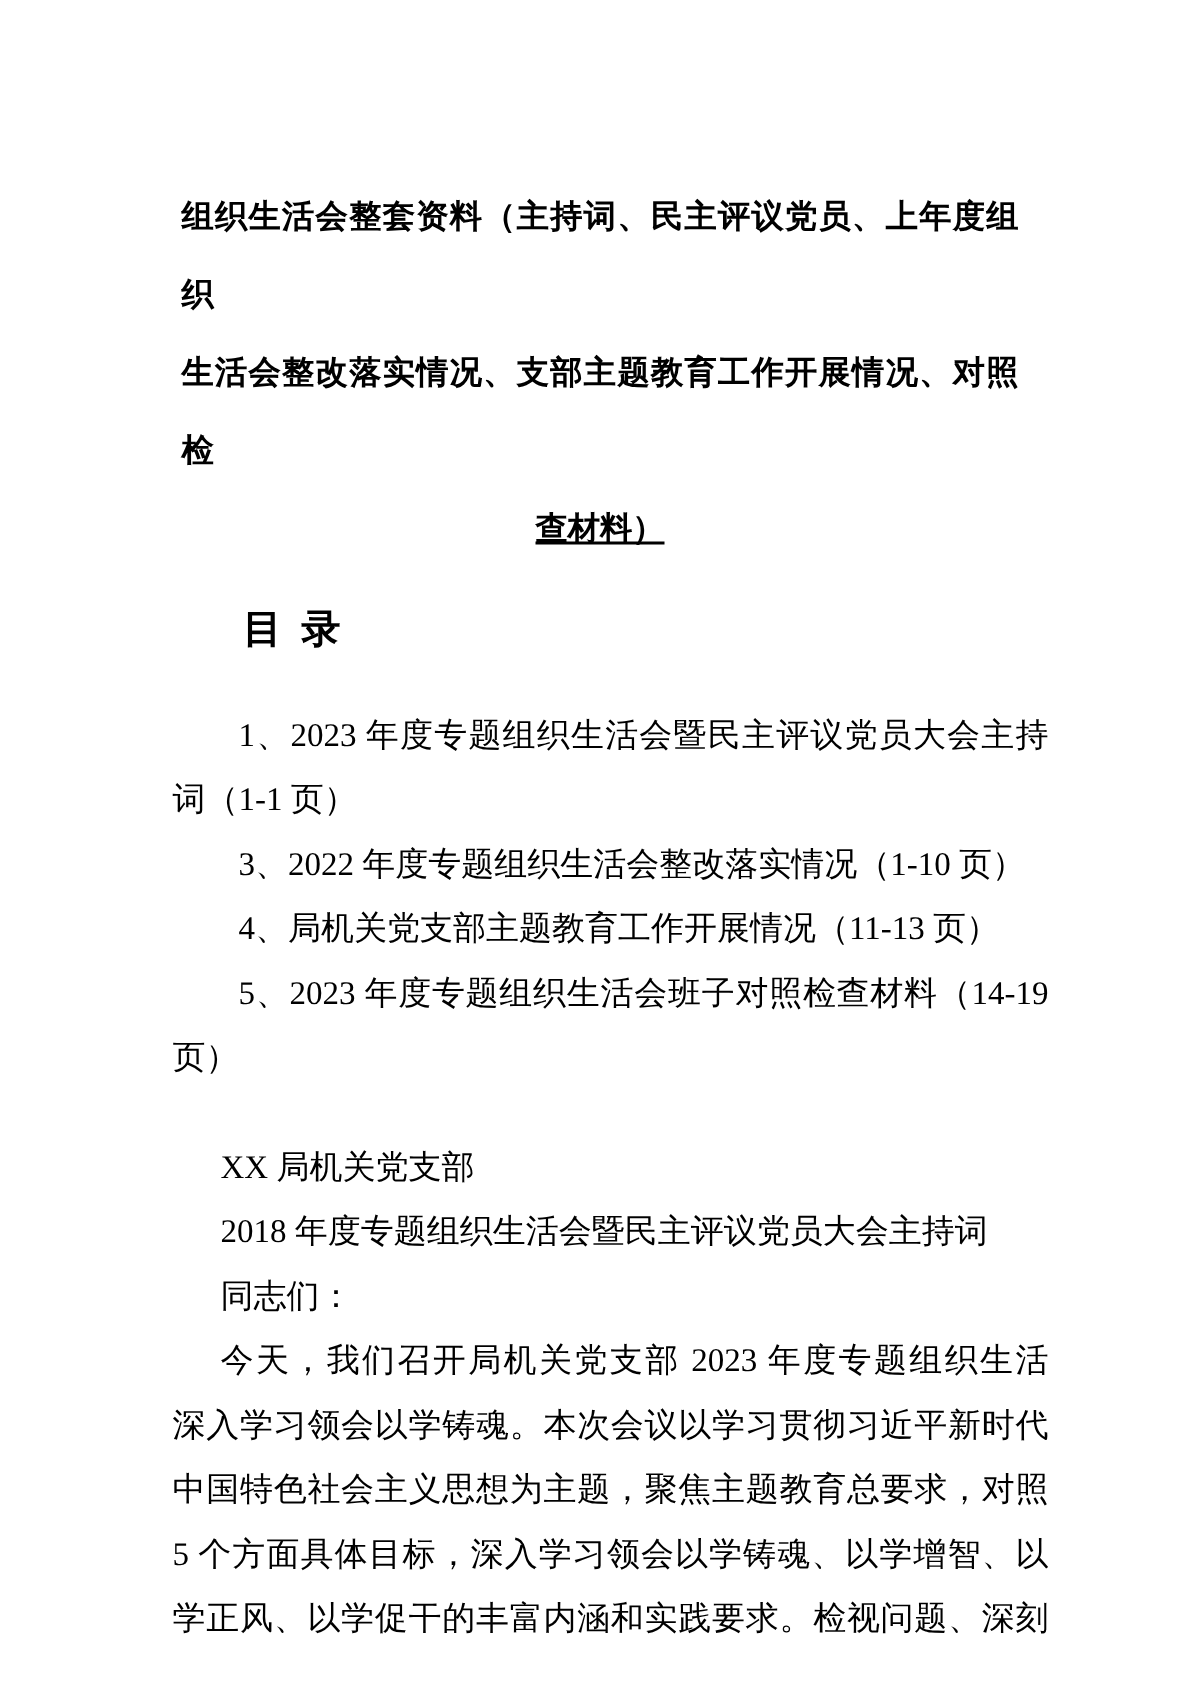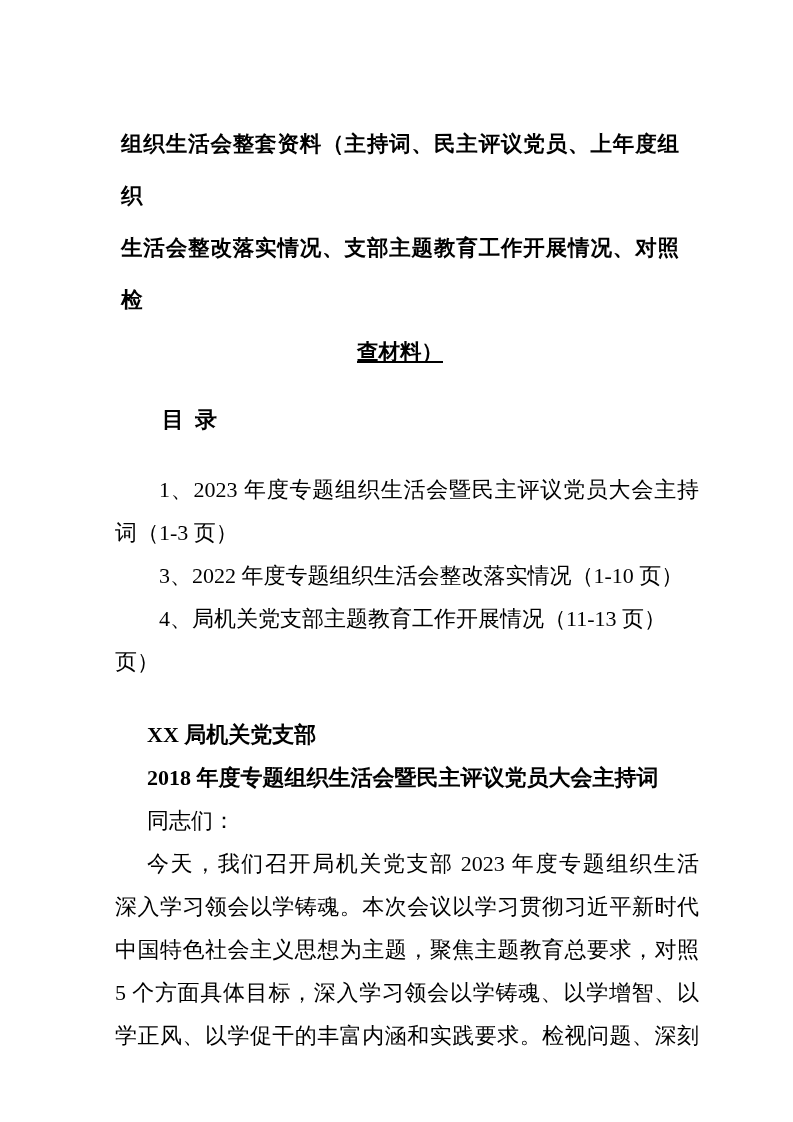--- a/index.html
+++ b/index.html
@@ -31,41 +31,41 @@
     text-align-last: justify;
   }
   .t-line.center {
     text-align: center;
     text-align-last: center;
     text-decoration: underline;
   }
   
   .toc-heading {
     margin-top: 20px;
-    font-size: 22px;
+    font-size: 26px;
     font-weight: bold;
     line-height: 43px;
     padding-left: 47px;
     white-space: pre;
   }
   .toc {
     margin-top: 27px;
     font-size: 22px;
     line-height: 43px;
   }
   .line {
     min-height: 43px;
   }
   .indent { padding-left: 44px; }
   .indent-sm { padding-left: 32px; }
   .fill {
     text-align: justify;
     text-align-last: justify;
   }
-  .bold { font-weight: bold; }
+  .bold { font-weight: normal; }
   
   .section {
     margin-top: 30px;
     font-size: 22px;
     line-height: 43px;
   }
 </style>
 </head>
 <body>
 
@@ -75,29 +75,30 @@
     <div class="t-line fill">组织生活会整套资料（主持词、民主评议党员、上年度组织</div>
     <div class="t-line fill">生活会整改落实情况、支部主题教育工作开展情况、对照检</div>
     <div class="t-line center">查材料）</div>
   </div>
 
   <div class="toc-heading">目  录</div>
 
   <div class="toc">
     <div class="toc-item">
       <div class="line indent fill">1、2023 年度专题组织生活会暨民主评议党员大会主持</div>
-      <div class="line">词（1-3 页）</div>
+      <div class="line">词（1-1 页）</div>
     </div>
     <div class="toc-item">
       <div class="line indent">3、2022 年度专题组织生活会整改落实情况（1-10 页）</div>
     </div>
     <div class="toc-item">
       <div class="line indent">4、局机关党支部主题教育工作开展情况（11-13 页）</div>
     </div>
     <div class="toc-item">
+      <div class="line indent fill">5、2023 年度专题组织生活会班子对照检查材料（14-19</div>
       <div class="line">页）</div>
     </div>
   </div>
 
   <div class="section">
     <div class="line indent-sm bold">XX 局机关党支部</div>
     <div class="line indent-sm bold">2018 年度专题组织生活会暨民主评议党员大会主持词</div>
     <div class="line indent-sm">同志们：</div>
     <div class="paragraph">
       <div class="line indent-sm fill">今天，我们召开局机关党支部 2023 年度专题组织生活</div>

